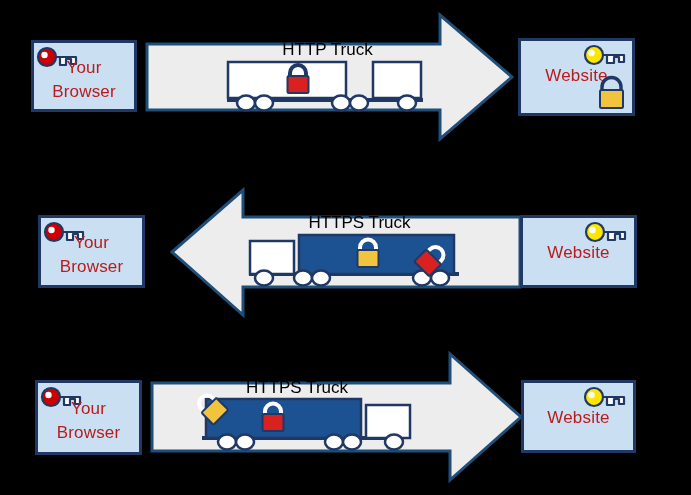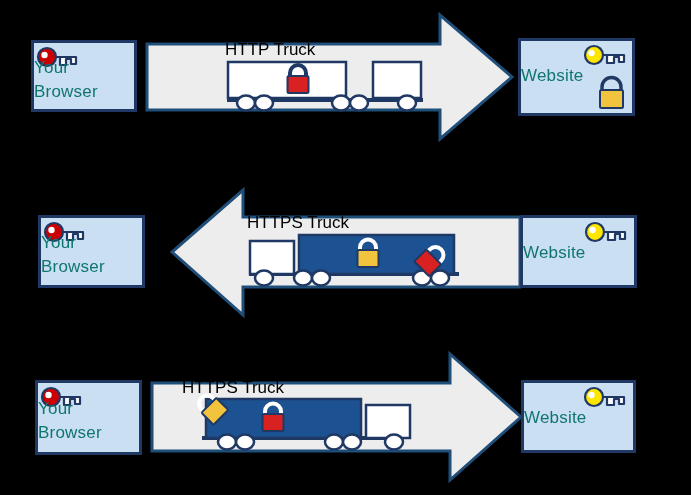--- a/index.html
+++ b/index.html
@@ -5,33 +5,33 @@
   html,body{margin:0;padding:0;background:#000;}
   body{width:691px;height:495px;overflow:hidden;
        font-family:"Liberation Sans","DejaVu Sans",sans-serif;}
   #stage{position:relative;width:691px;height:495px;background:#000;}
 
   .row{position:absolute;left:0;width:691px;}
 
   
   .ep{position:absolute;background:#CBDFF3;border:3px solid #1F3864;
       box-sizing:border-box;}
-  .ep-label{position:absolute;left:0;width:100%;text-align:left;
-      color:#0f766e;font-size:17px;line-height:21px;letter-spacing:.2px;}
+  .ep-label{position:absolute;left:0;width:100%;text-align:center;
+      color:#b91c1c;font-size:17px;line-height:21px;letter-spacing:.2px;}
   .ep-label.two{top:50%;transform:translateY(-50%);}
 
   
   .arrowsvg{position:absolute;left:0;top:0;overflow:visible;}
 
   
   .trucksvg{position:absolute;overflow:visible;}
 
   
   .tlabel{position:absolute;color:#000;font-size:17px;line-height:20px;
-      text-align:left;white-space:nowrap;}
+      text-align:center;white-space:nowrap;}
 
   
   .iconsvg{position:absolute;overflow:visible;}
 </style>
 </head>
 <body>
 
 <div id="stage">
 
   <div class="row" style="top:0;height:170px;">

